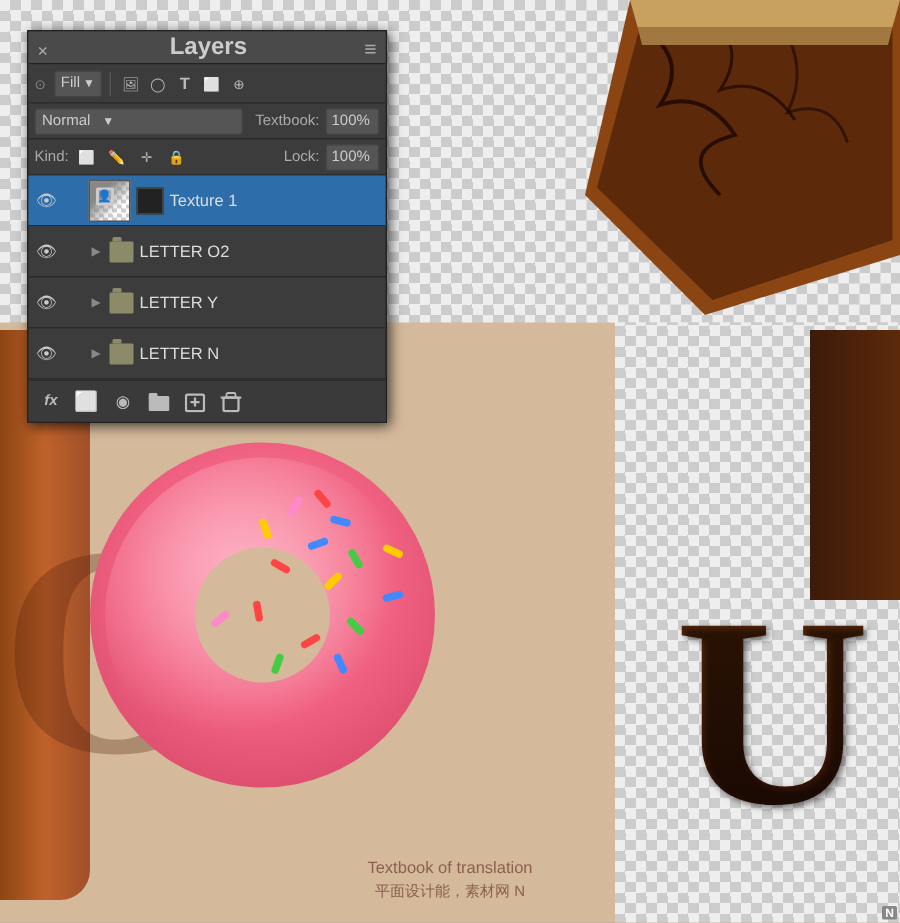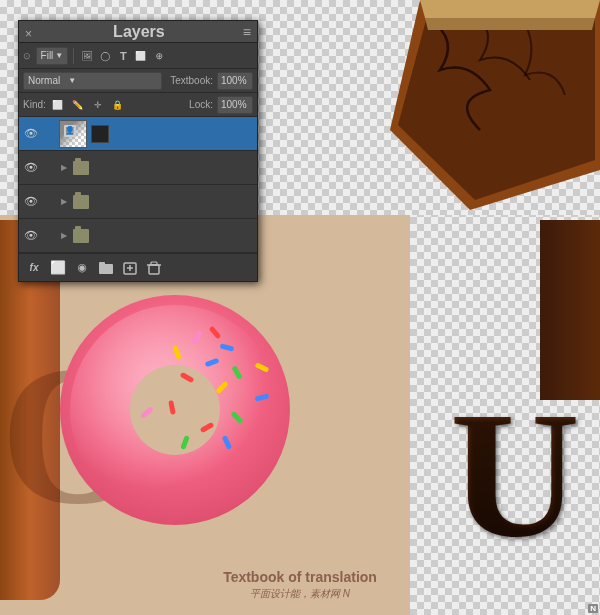--- a/index.html
+++ b/index.html
@@ -143,34 +143,32 @@
       height: 180px;
       background: linear-gradient(90deg, #3d1a0a 0%, #5c2a0a 100%);
     }
 
     
     .watermark {
       position: absolute;
       bottom: 30px;
       left: 50%;
       transform: translateX(-50%);
-      font-size: 14px;
+      font-size: 11px;
       color: #8b6050;
       white-space: nowrap;
-      font-weight: bold;
     }
     .watermark2 {
       position: absolute;
       bottom: 14px;
       left: 50%;
       transform: translateX(-50%);
       font-size: 10px;
       color: #8b6050;
       white-space: nowrap;
-      font-style: italic;
     }
 
     
     .layers-panel {
       position: absolute;
       top: 20px;
       left: 18px;
       width: 240px;
       background: #3c3c3c;
       border: 1px solid #222;
@@ -569,47 +567,51 @@
     <div class="eye-icon">👁</div>
     <div class="chain-icon"></div>
     <div class="layer-thumb">
       <div class="layer-thumb-checker"></div>
       <div style="position:absolute;top:0;left:0;right:0;bottom:0;background:linear-gradient(135deg,#888 30%,transparent 70%);"></div>
       <div style="position:absolute;top:4px;left:4px;width:12px;height:12px;border:2px solid #ccc;border-radius:1px;display:flex;align-items:center;justify-content:center;">
         <span style="font-size:8px;color:#ccc;">👤</span>
       </div>
     </div>
     <div class="layer-second-thumb"></div>
+    <span class="layer-name">Texture 1</span>
   </div>
 
   <div class="layer-row">
     <div class="eye-icon">👁</div>
     <div class="chain-icon"></div>
     <div class="layer-group-arrow">▶</div>
     <div style="width:16px;height:14px;background:#8b8b6a;border-radius:1px;position:relative;flex-shrink:0;">
       <div style="position:absolute;top:-3px;left:2px;width:6px;height:3px;background:#8b8b6a;border-radius:1px 1px 0 0;"></div>
     </div>
+    <span class="layer-name">LETTER O2</span>
   </div>
 
   <div class="layer-row">
     <div class="eye-icon">👁</div>
     <div class="chain-icon"></div>
     <div class="layer-group-arrow">▶</div>
     <div style="width:16px;height:14px;background:#8b8b6a;border-radius:1px;position:relative;flex-shrink:0;">
       <div style="position:absolute;top:-3px;left:2px;width:6px;height:3px;background:#8b8b6a;border-radius:1px 1px 0 0;"></div>
     </div>
+    <span class="layer-name">LETTER Y</span>
   </div>
 
   <div class="layer-row">
     <div class="eye-icon">👁</div>
     <div class="chain-icon"></div>
     <div class="layer-group-arrow">▶</div>
     <div style="width:16px;height:14px;background:#8b8b6a;border-radius:1px;position:relative;flex-shrink:0;">
       <div style="position:absolute;top:-3px;left:2px;width:6px;height:3px;background:#8b8b6a;border-radius:1px 1px 0 0;"></div>
     </div>
+    <span class="layer-name">LETTER N</span>
   </div>
 
   <div class="panel-toolbar">
     <div class="toolbar-btn" style="font-size:10px;font-style:italic;font-weight:bold;text-align:center;">fx</div>
     <div class="toolbar-btn" style="font-size:13px;">⬜</div>
     <div class="toolbar-btn" style="font-size:11px;">◉</div>
     <div class="toolbar-btn">
       <svg width="14" height="14" viewBox="0 0 14 14">
         <rect x="0" y="3" width="14" height="10" rx="1" fill="#bbb"></rect>
         <rect x="0" y="1" width="6" height="4" rx="1" fill="#bbb"></rect>

